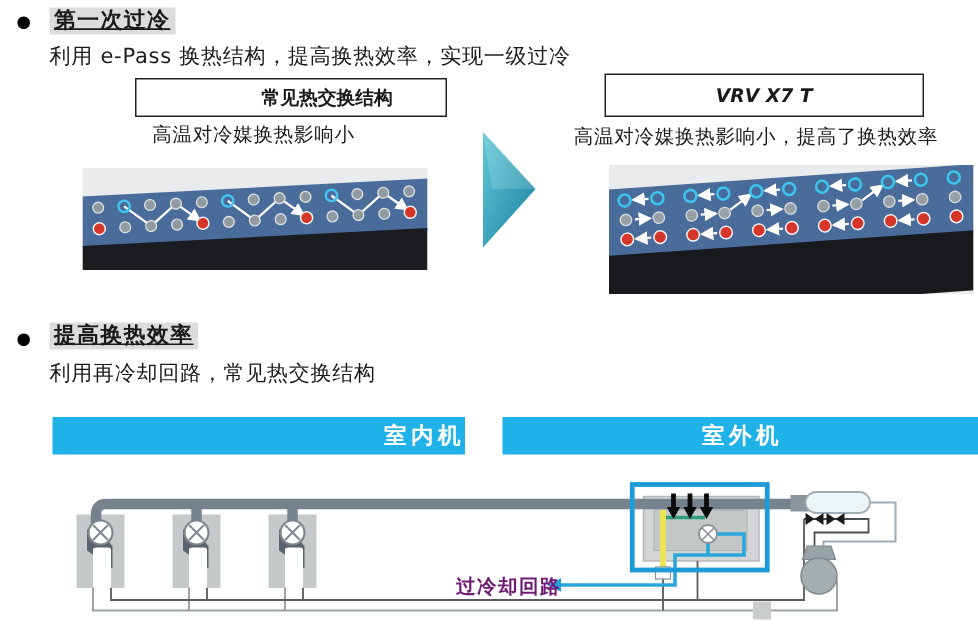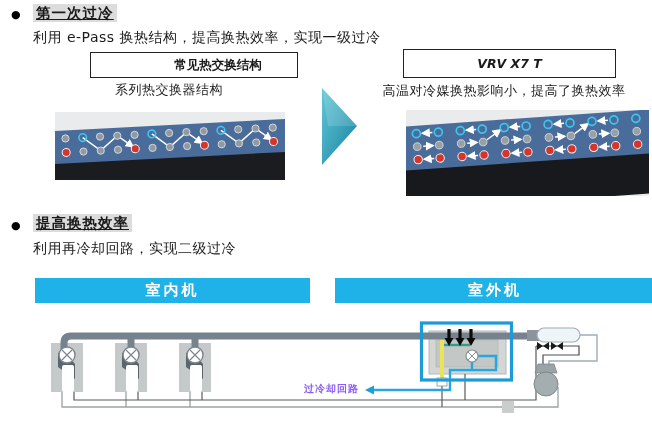--- a/index.html
+++ b/index.html
@@ -9,37 +9,37 @@
   .bullet{font-size:11px;line-height:11px;color:#000;}
   .sec-title{font-size:14.5px;font-weight:bold;text-decoration:underline;
              background:#dcdcdc;padding:1px 3px;letter-spacing:1px;}
   .sec-desc{font-size:14px;letter-spacing:0.5px;}
   .label-box{border:1.6px solid #222;background:#fff;display:flex;align-items:center;
              justify-content:center;font-size:12.5px;font-weight:bold;}
   .caption{font-size:13px;text-align:center;letter-spacing:0.5px;}
   .hdr-bar{background:#1fb2e8;color:#ffffff;font-size:15px;font-weight:bold;
            display:flex;align-items:center;justify-content:center;letter-spacing:3px;}
   .photo{background:#e9ebed;overflow:hidden;}
-  .subcool-label{font-size:10px;font-weight:bold;color:#8b5cf6;letter-spacing:1px;}
+  .subcool-label{font-size:13px;font-weight:bold;color:#701a75;letter-spacing:1px;}
   svg{display:block;}
   .italic{font-style:italic;}
 </style>
 </head>
 <body>
 
 <span class="abs bullet" style="left:11px;top:9px;">●</span>
 <div class="abs" style="left:33px;top:3px;text-decoration:underline;">
   <span class="sec-title">第一次过冷</span>
 </div>
 <div class="abs sec-desc" style="left:33px;top:29px;">利用 e-Pass 换热结构，提高换热效率，实现一级过冷</div>
 
 <div class="abs label-box" style="left:90px;top:52px;width:158px;height:24px;padding-left:48px;">
   <span>常见热交换结构</span>
 </div>
-<div class="abs caption" style="left:86px;top:81px;width:166px;">系列热交换器结构</div>
+<div class="abs caption" style="left:86px;top:81px;width:166px;">高温对冷媒换热影响小</div>
 
 <div class="abs label-box" style="left:403px;top:49px;width:211px;height:27px;">
   <span class="italic">VRV X7 T</span>
 </div>
 <div class="abs caption" style="left:378px;top:82px;width:252px;">高温对冷媒换热影响小，提高了换热效率</div>
 
 <div class="abs photo" style="left:55px;top:112px;width:230px;height:68px;">
   <svg id="photo-left-svg" width="230" height="68" viewBox="0 0 230 68">
       <defs>
         <marker id="awL" markerWidth="6" markerHeight="6" refX="5" refY="3" orient="auto">
@@ -156,23 +156,23 @@
         <circle cx="232" cy="29" r="3.8" fill="#98a0a6" stroke="#d5dade" stroke-width="0.9"></circle>
         <circle cx="232" cy="42" r="4.2" fill="#d6352a" stroke="#f2f2f2" stroke-width="1"></circle>
       </g>
     </svg>
 </div>
 
 <span class="abs bullet" style="left:11px;top:220px;">●</span>
 <div class="abs" style="left:33px;top:213px;">
   <span class="sec-title">提高换热效率</span>
 </div>
-<div class="abs sec-desc" style="left:33px;top:240px;">利用再冷却回路，实现二级过冷</div>
-
-<div class="abs hdr-bar" style="left:35px;top:278px;width:275px;height:25px;">
+<div class="abs sec-desc" style="left:33px;top:240px;">利用再冷却回路，常见热交换结构</div>
+
+<div class="abs hdr-bar" style="left:35px;top:278px;width:275px;height:25px;justify-content:flex-end;">
   <span>室内机</span>
 </div>
 <div class="abs hdr-bar" style="left:335px;top:278px;width:320px;height:25px;">
   <span>室外机</span>
 </div>
 
 <svg class="abs" style="left:0;top:315px;" width="652" height="107" viewBox="0 0 652 107">
 
   <g>
     <rect x="429" y="16" width="77" height="43" fill="#d3d6d5" stroke="#b5b9b8"></rect>

